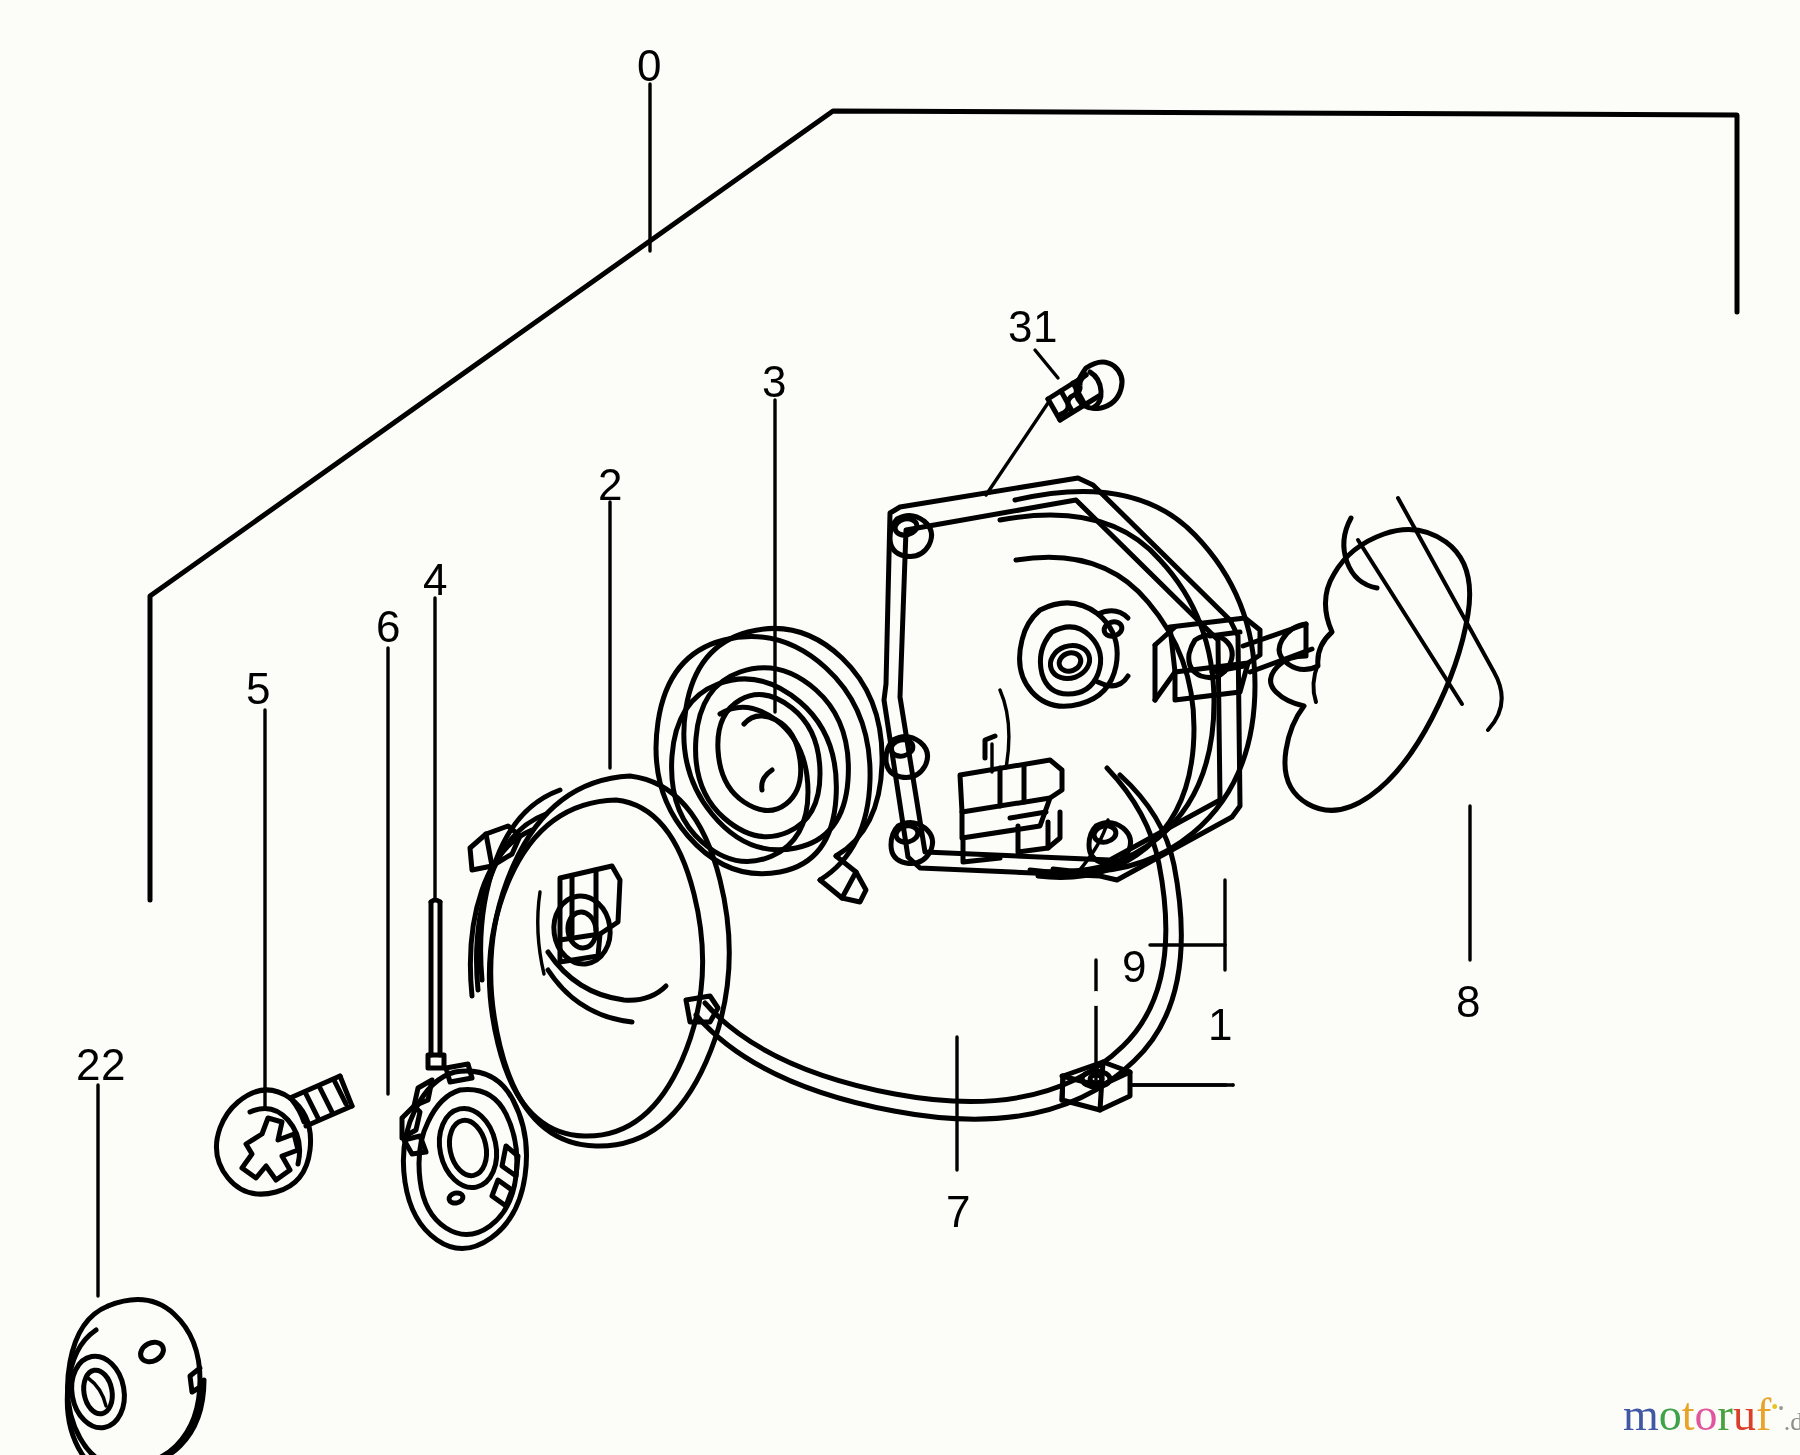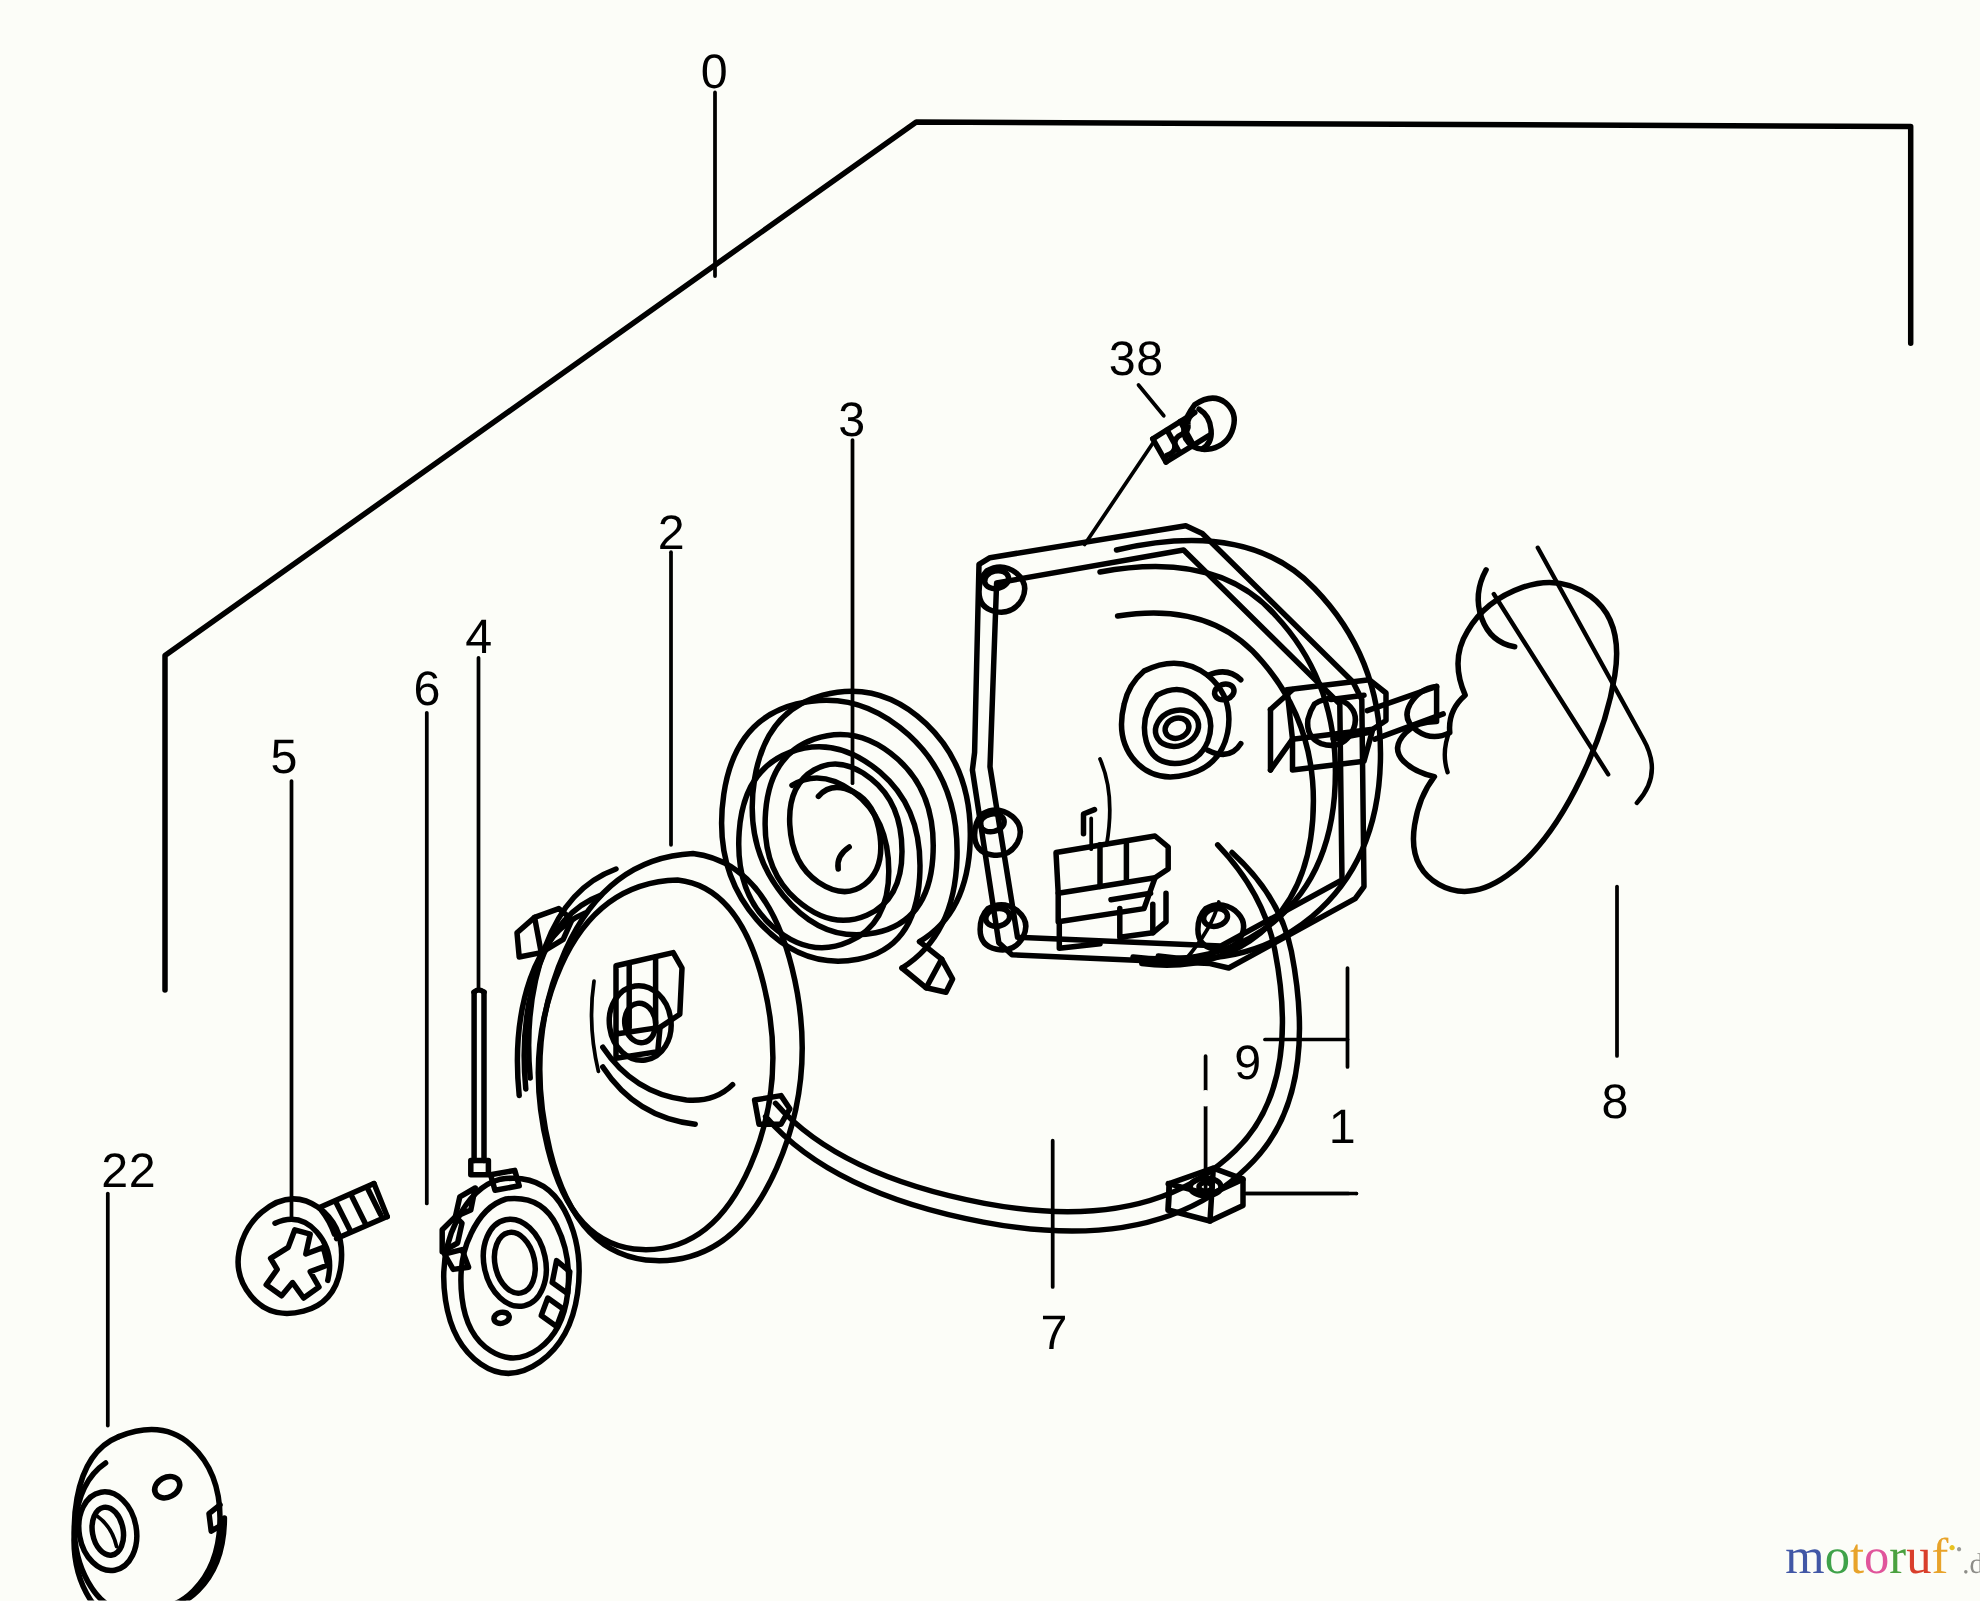--- a/index.html
+++ b/index.html
@@ -389,27 +389,27 @@
 
       <path d="M200 1368 L190 1376 L192 1392 L202 1386"></path>
     </g>
     <g stroke-width="3.4">
       <path d="M98 1085 L98 1296"></path>
     </g>
 
   </svg>
 
   <div class="lbl" style="left:637px;top:44px;">0</div>
-  <div class="lbl" style="left:1008px;top:305px;">38</div>
+  <div class="lbl" style="left:1008px;top:305px;">31</div>
   <div class="lbl" style="left:762px;top:360px;">3</div>
   <div class="lbl" style="left:598px;top:463px;">2</div>
   <div class="lbl" style="left:423px;top:558px;">4</div>
   <div class="lbl" style="left:376px;top:605px;">6</div>
   <div class="lbl" style="left:246px;top:667px;">5</div>
-  <div class="lbl" style="left:92px;top:1043px;">22</div>
+  <div class="lbl" style="left:76px;top:1043px;">22</div>
   <div class="lbl" style="left:1122px;top:945px;">9</div>
   <div class="lbl" style="left:946px;top:1190px;">7</div>
   <div class="lbl" style="left:1208px;top:1003px;">1</div>
   <div class="lbl" style="left:1456px;top:980px;">8</div>
 
   <div id="logo">
     <span class="l-m">m</span><span class="l-o1">o</span><span class="l-t">t</span><span class="l-o2">o</span><span class="l-r">r</span><span class="l-u">u</span><span class="l-f">f</span><span class="dot-y">•</span><span class="dot-g">•</span><span class="l-de">.de</span>
   </div>
 
 </div>

